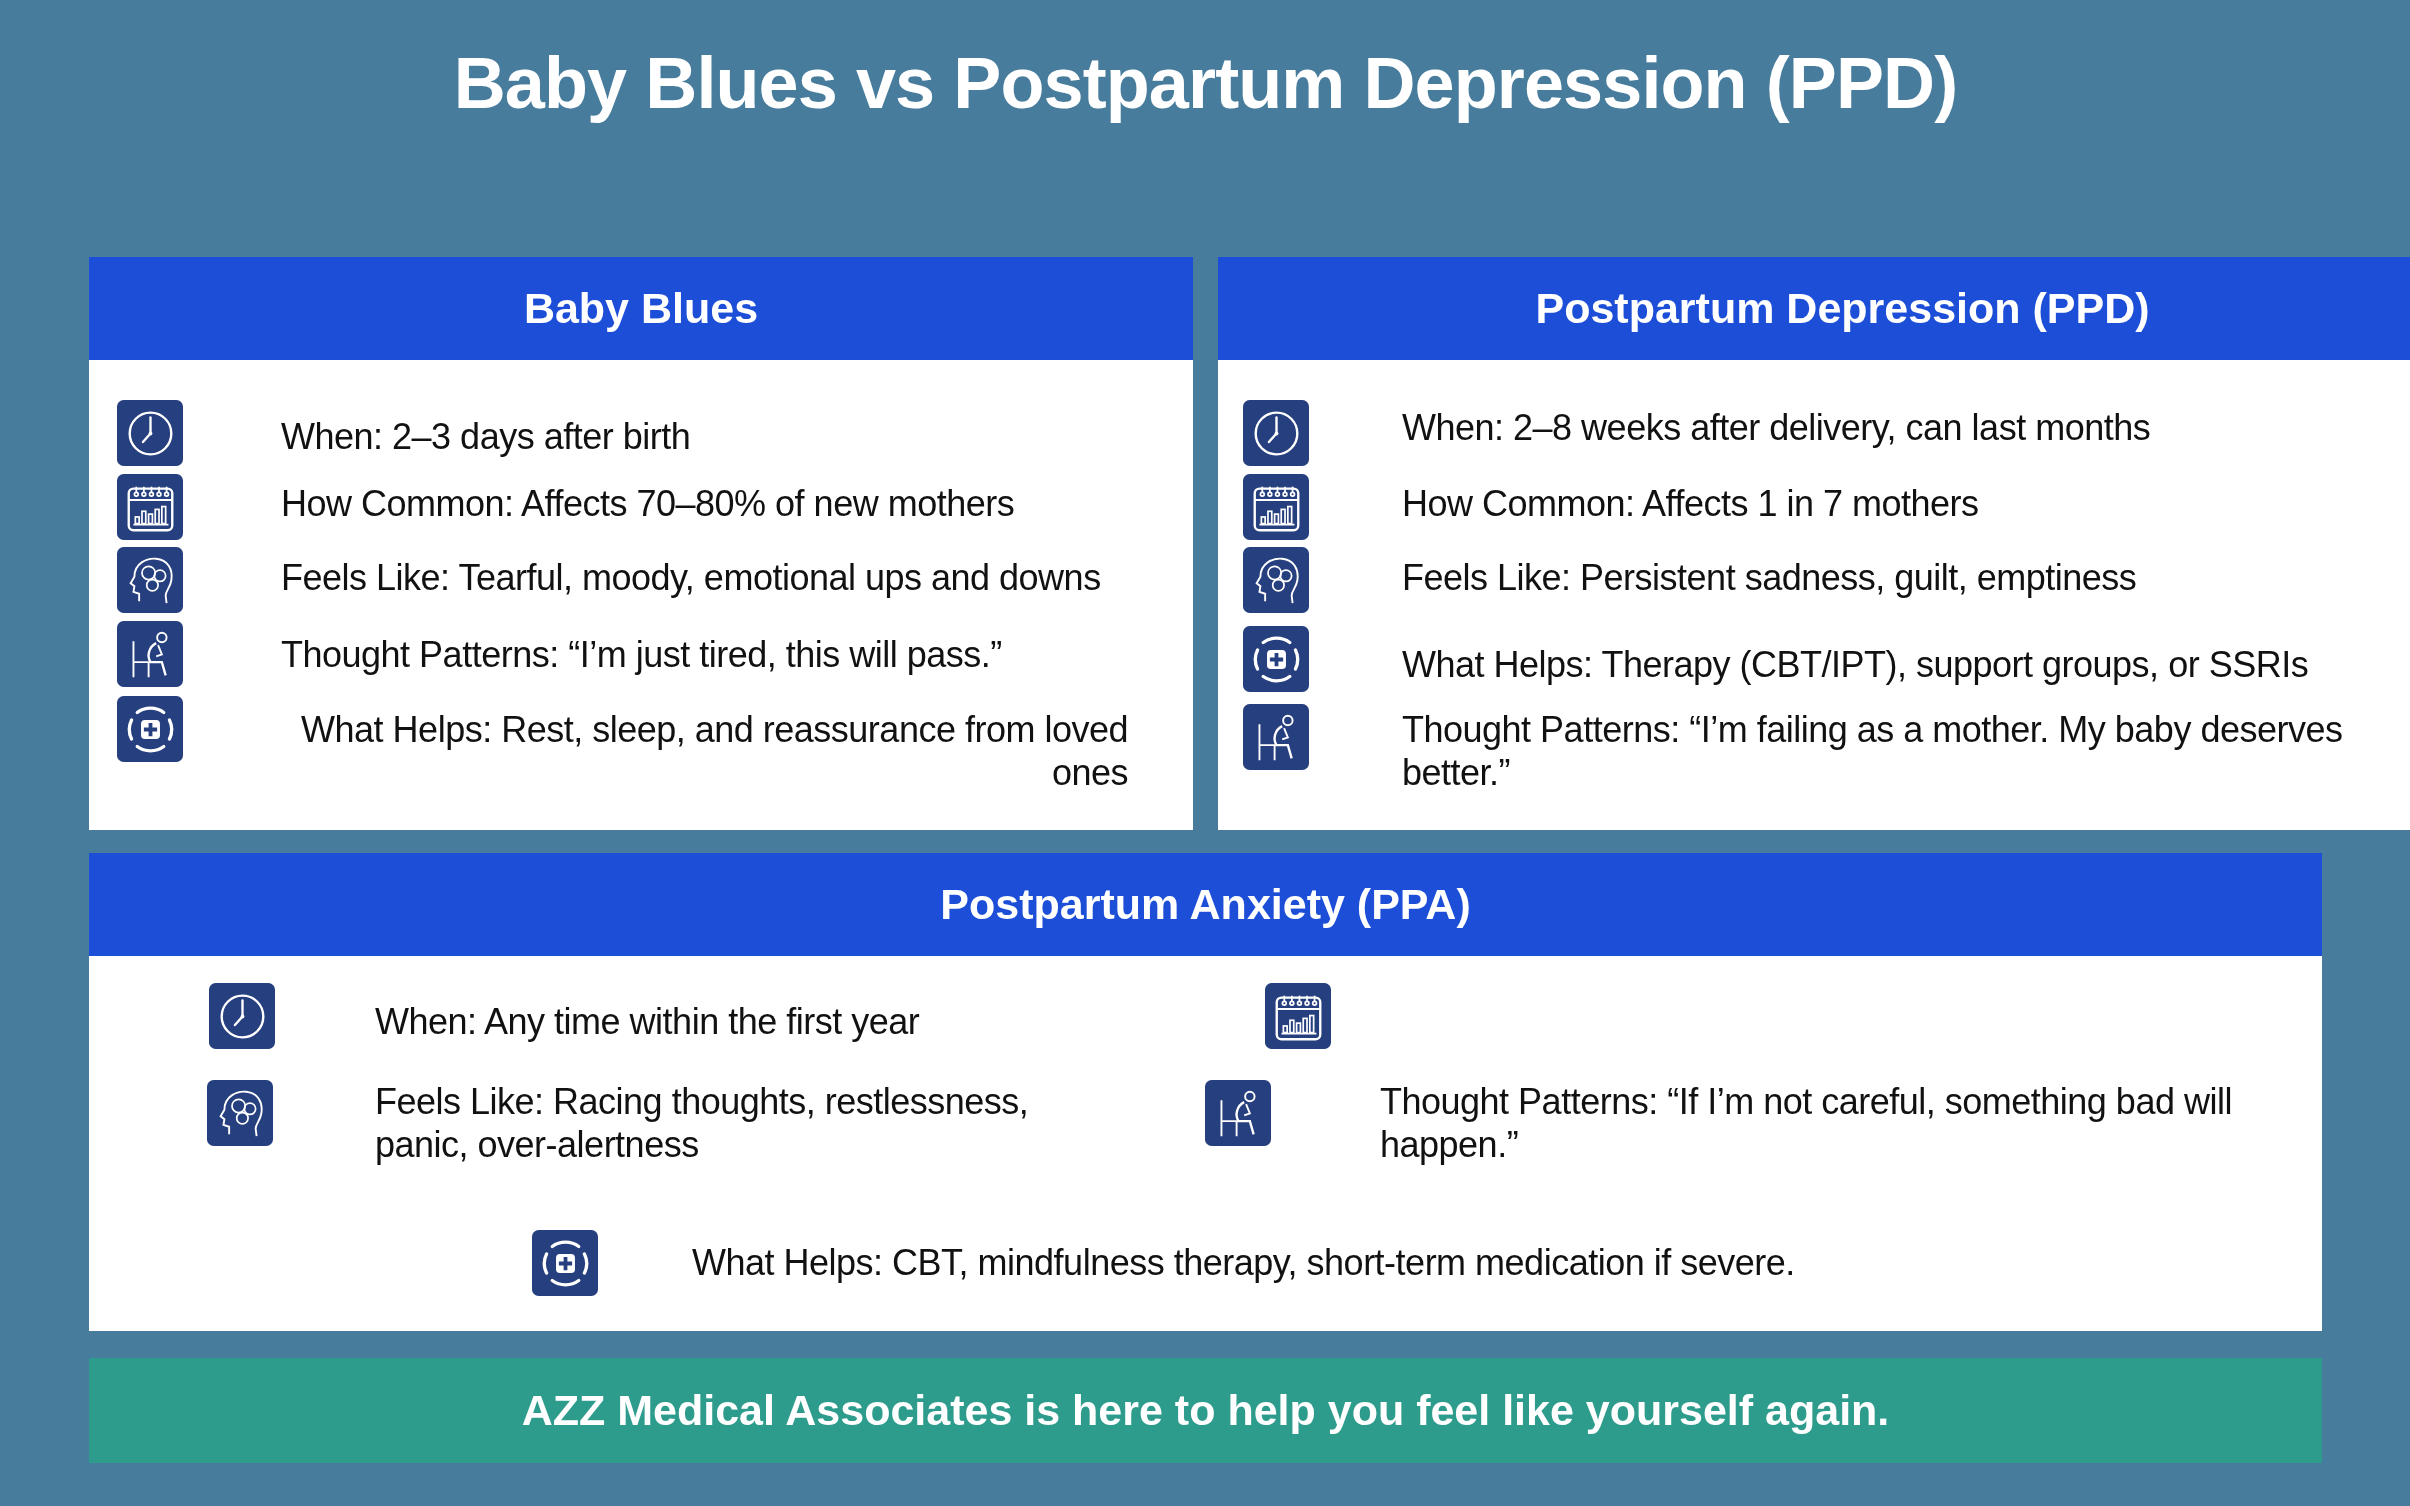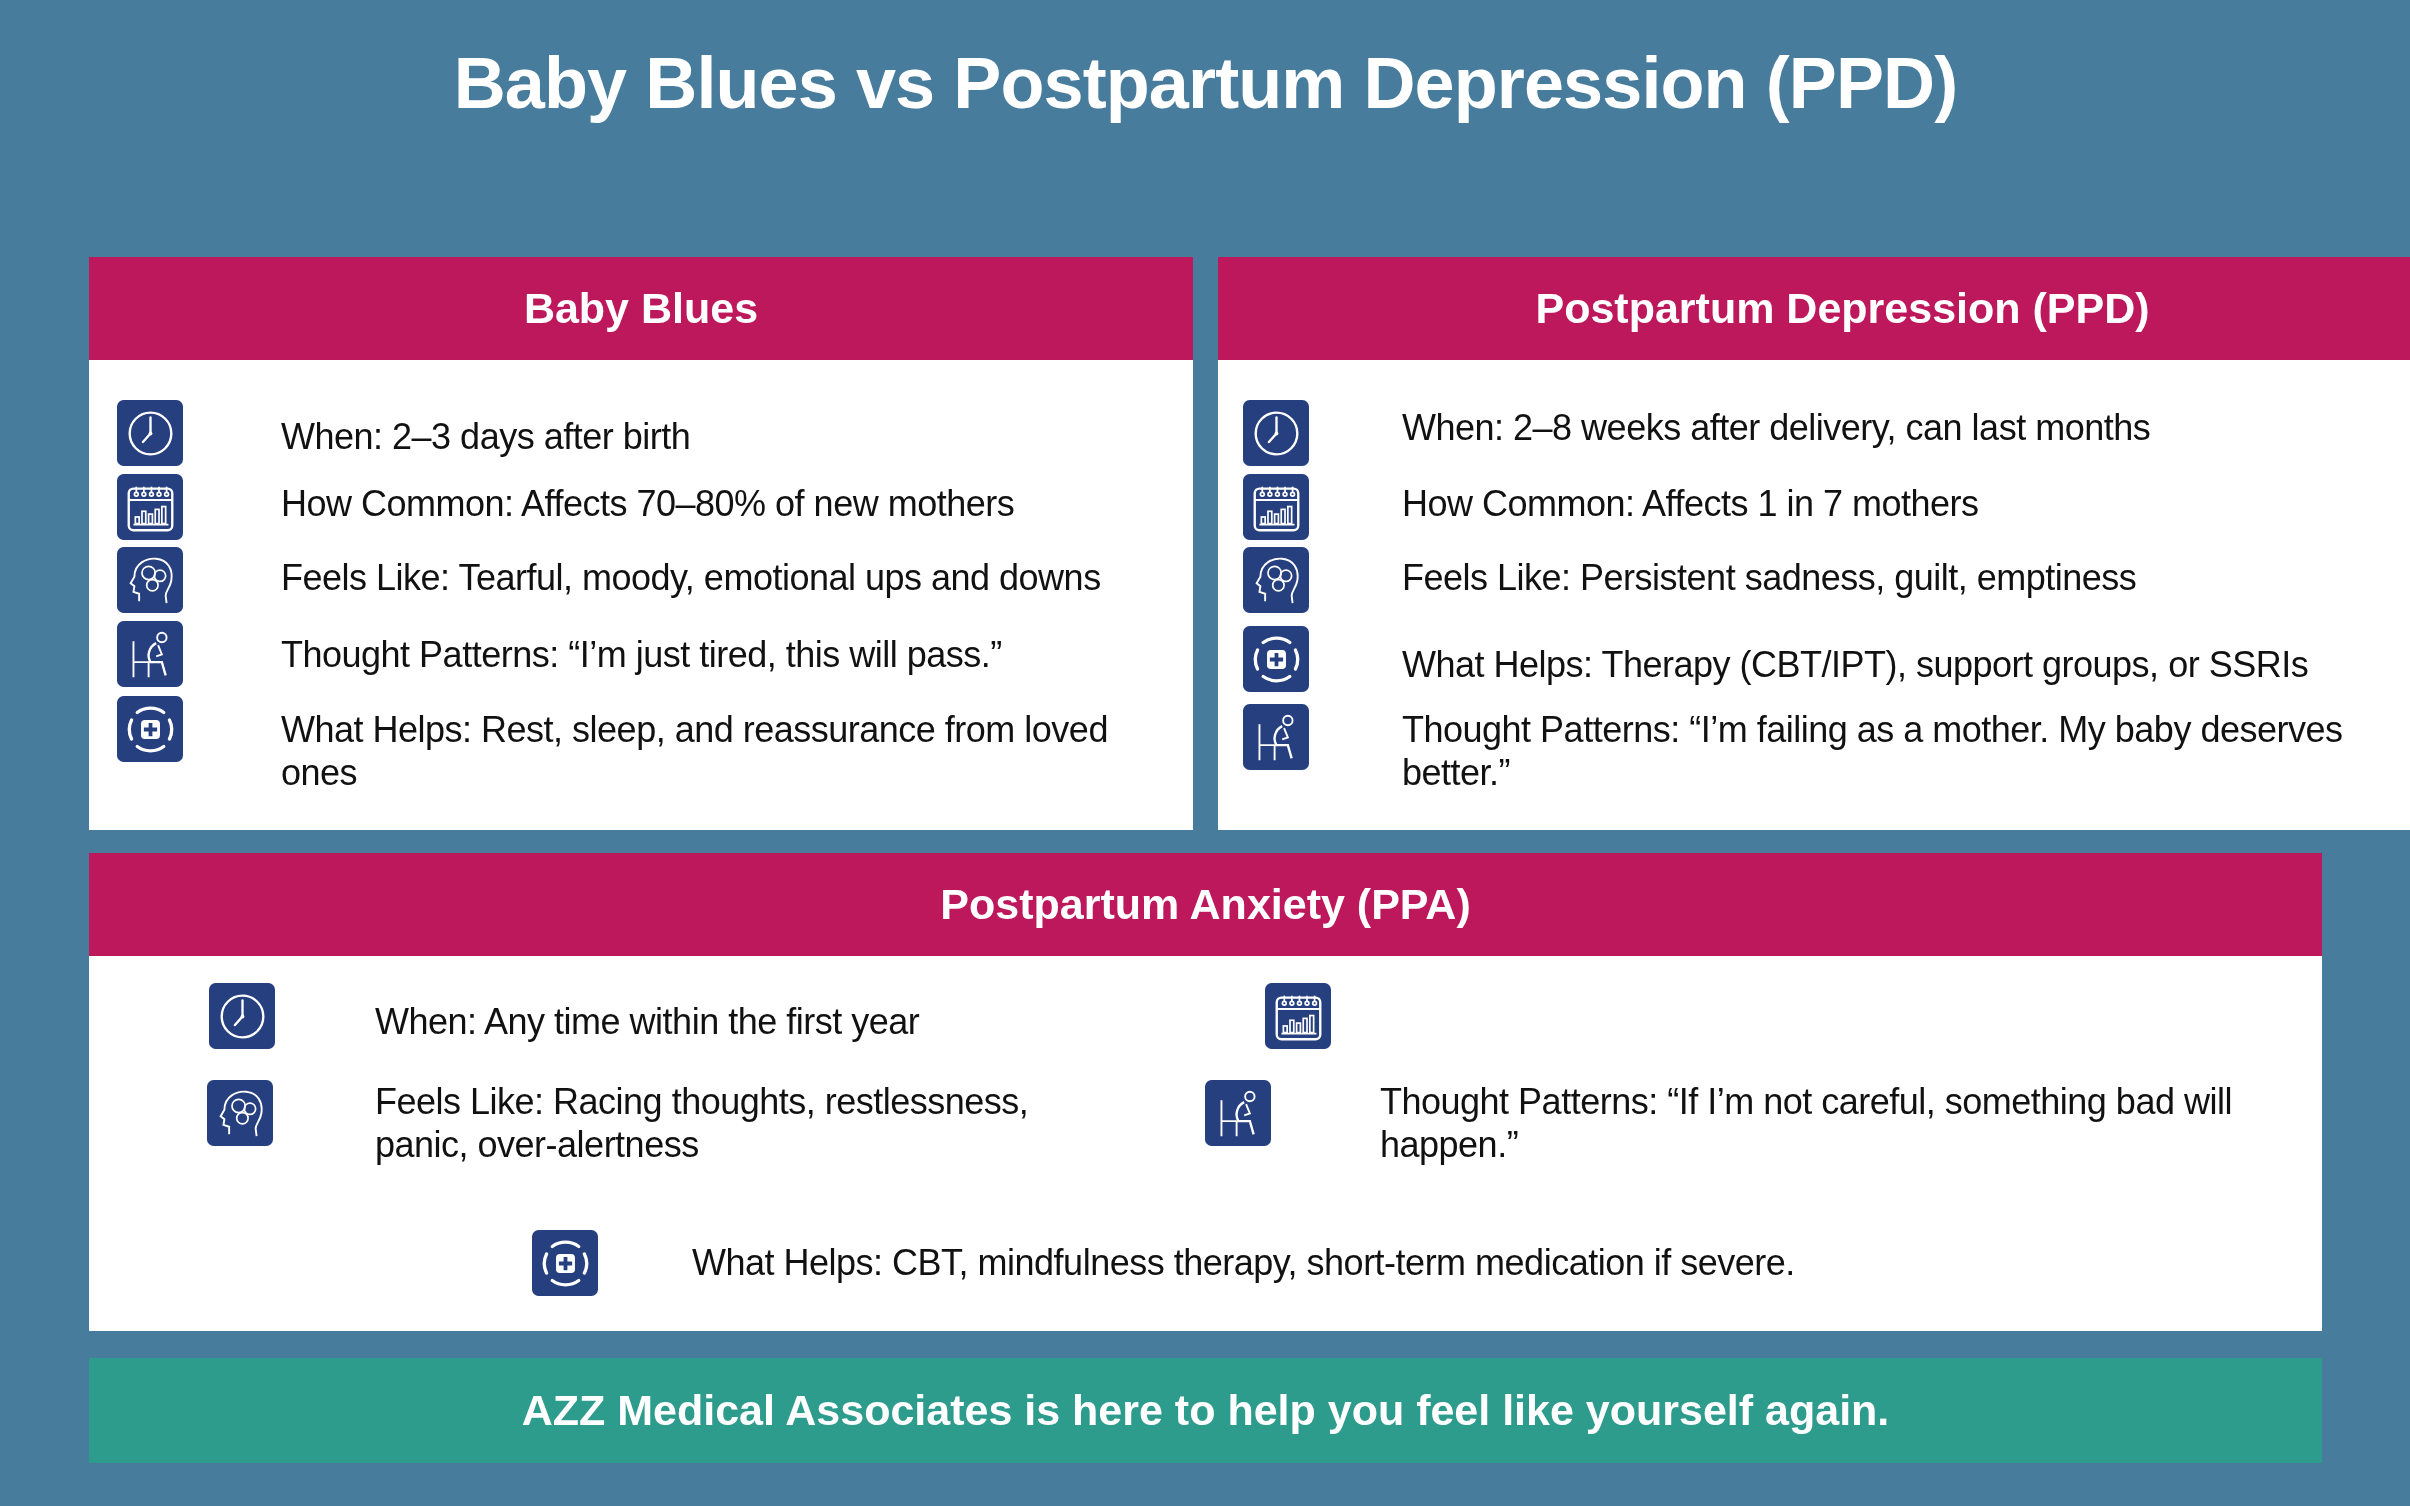--- a/index.html
+++ b/index.html
@@ -1,20 +1,20 @@
 <!DOCTYPE html>
 <html style="font-size:15px"><head>
 <meta charset="utf-8">
 <style>
   * { margin: 0; padding: 0; box-sizing: border-box; }
   html, body { width: 2411px; height: 1507px; overflow: hidden; }
   body { background: #487c9c; font-family: "Liberation Sans", "DejaVu Sans", sans-serif; position: relative; color: #111; }
   .title { position: absolute; left: 0; top: 40px; width: 2411px; text-align: center; color: #fff; font-weight: bold; font-size: 72px; line-height: 87px; letter-spacing: -0.9px; }
   .panel { position: absolute; background: #fff; }
-  .panel-head { background: #be185d; color: #fff; font-weight: bold; font-size: 43px; text-align: center; height: 103px; line-height: 103px; }
+  .panel-head { background: #1d4ed8; color: #fff; font-weight: bold; font-size: 43px; text-align: center; height: 103px; line-height: 103px; }
   .row { position: absolute; display: flex; align-items: flex-start; }
   .icon { width: 66px; height: 66px; background: #263f7e; border-radius: 6.6px; flex: 0 0 66px; display: flex; align-items: center; justify-content: center; }
   .icon svg { width: 53px; height: 53px; }
   .txt { font-size: 36px; line-height: 43px; color: #111; letter-spacing: -0.5px; }
   .footer { position: absolute; left: 89px; top: 1358px; width: 2233px; height: 105px; background: #2e9c8c; color: #fff; font-weight: bold; font-size: 43px; text-align: center; line-height: 105px; }
 </style>
 </head>
 <body>
 
 <svg width="0" height="0" style="position:absolute">
@@ -108,21 +108,21 @@
       </svg>
     </div>
   <div class="txt" style="margin-left:98px;margin-top:12.2px;">Thought Patterns: “I’m just tired, this will pass.”</div>
 </div>
 <div class="row" style="left:117px;top:696px;">
   <div class="icon">
       <svg viewBox="0 0 56 56" width="53" height="53">
         <use href="#i-care"></use>
       </svg>
     </div>
-  <div class="txt" style="margin-left:98px;margin-top:12.2px;width:847px;">What Helps: Rest, sleep, and reassurance from loved ones</div>
+  <div class="txt" style="margin-left:98px;margin-top:12.2px;width:847px;text-align:right;">What Helps: Rest, sleep, and reassurance from loved ones</div>
 </div>
 
 <div class="panel" style="left:1218px;top:257px;width:1249px;height:573px;">
   <div class="panel-head">Postpartum Depression (PPD)</div>
 </div>
 <div class="row" style="left:1243px;top:400px;">
   <div class="icon">
       <svg viewBox="0 0 56 56" width="53" height="53">
         <use href="#i-clock"></use>
       </svg>

